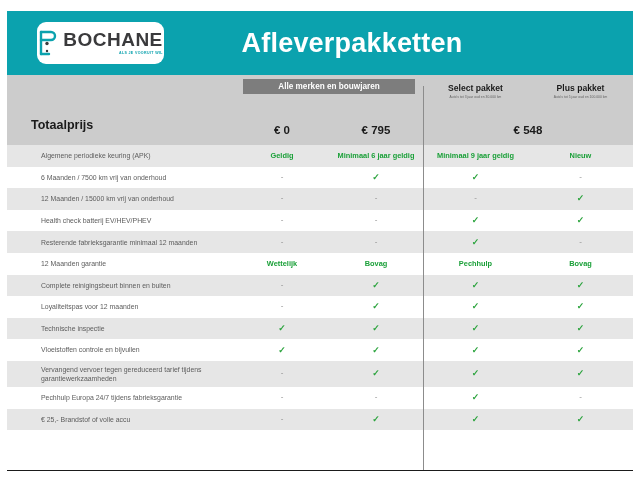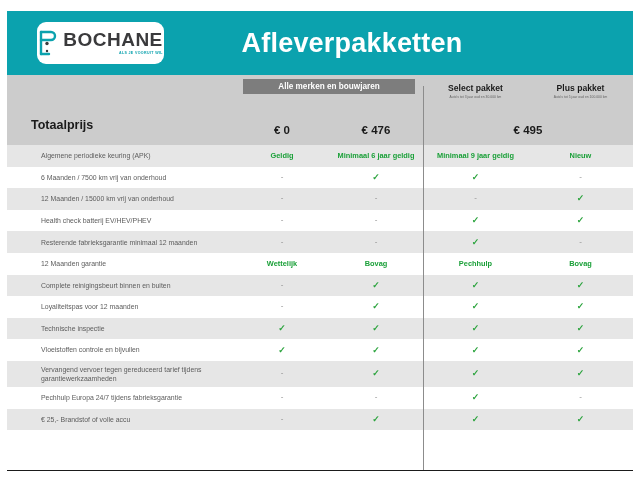--- a/index.html
+++ b/index.html
@@ -290,35 +290,35 @@
       <div class="pkg-groups">
 
         <div class="pkg-group g1">
           <div class="pkg-pill">Alle merken en bouwjaren</div>
           <div class="pkg-subs">
             <div class="pkg-sub"></div>
             <div class="pkg-sub"></div>
           </div>
           <div class="pkg-prices">
             <div class="pkg-price">€ 0</div>
-            <div class="pkg-price">€ 476</div>
+            <div class="pkg-price">€ 795</div>
           </div>
         </div>
 
         <div class="pkg-group g2">
           <div class="pkg-names">
             <div class="pkg-name">Select pakket</div>
             <div class="pkg-name">Plus pakket</div>
           </div>
           <div class="pkg-subs">
             <div class="pkg-sub">Auto's tot 3 jaar oud en 30.000 km</div>
             <div class="pkg-sub">Auto's tot 5 jaar oud en 100.000 km</div>
           </div>
           <div class="pkg-prices">
-            <div class="pkg-price">€ 495</div>
+            <div class="pkg-price">€ 548</div>
           </div>
         </div>
 
       </div>
     </div>
 
     <div class="rows" id="rows">
         <div class="row alt">
           <div class="row-label">Algemene periodieke keuring (APK)</div>
           <div class="cells">

